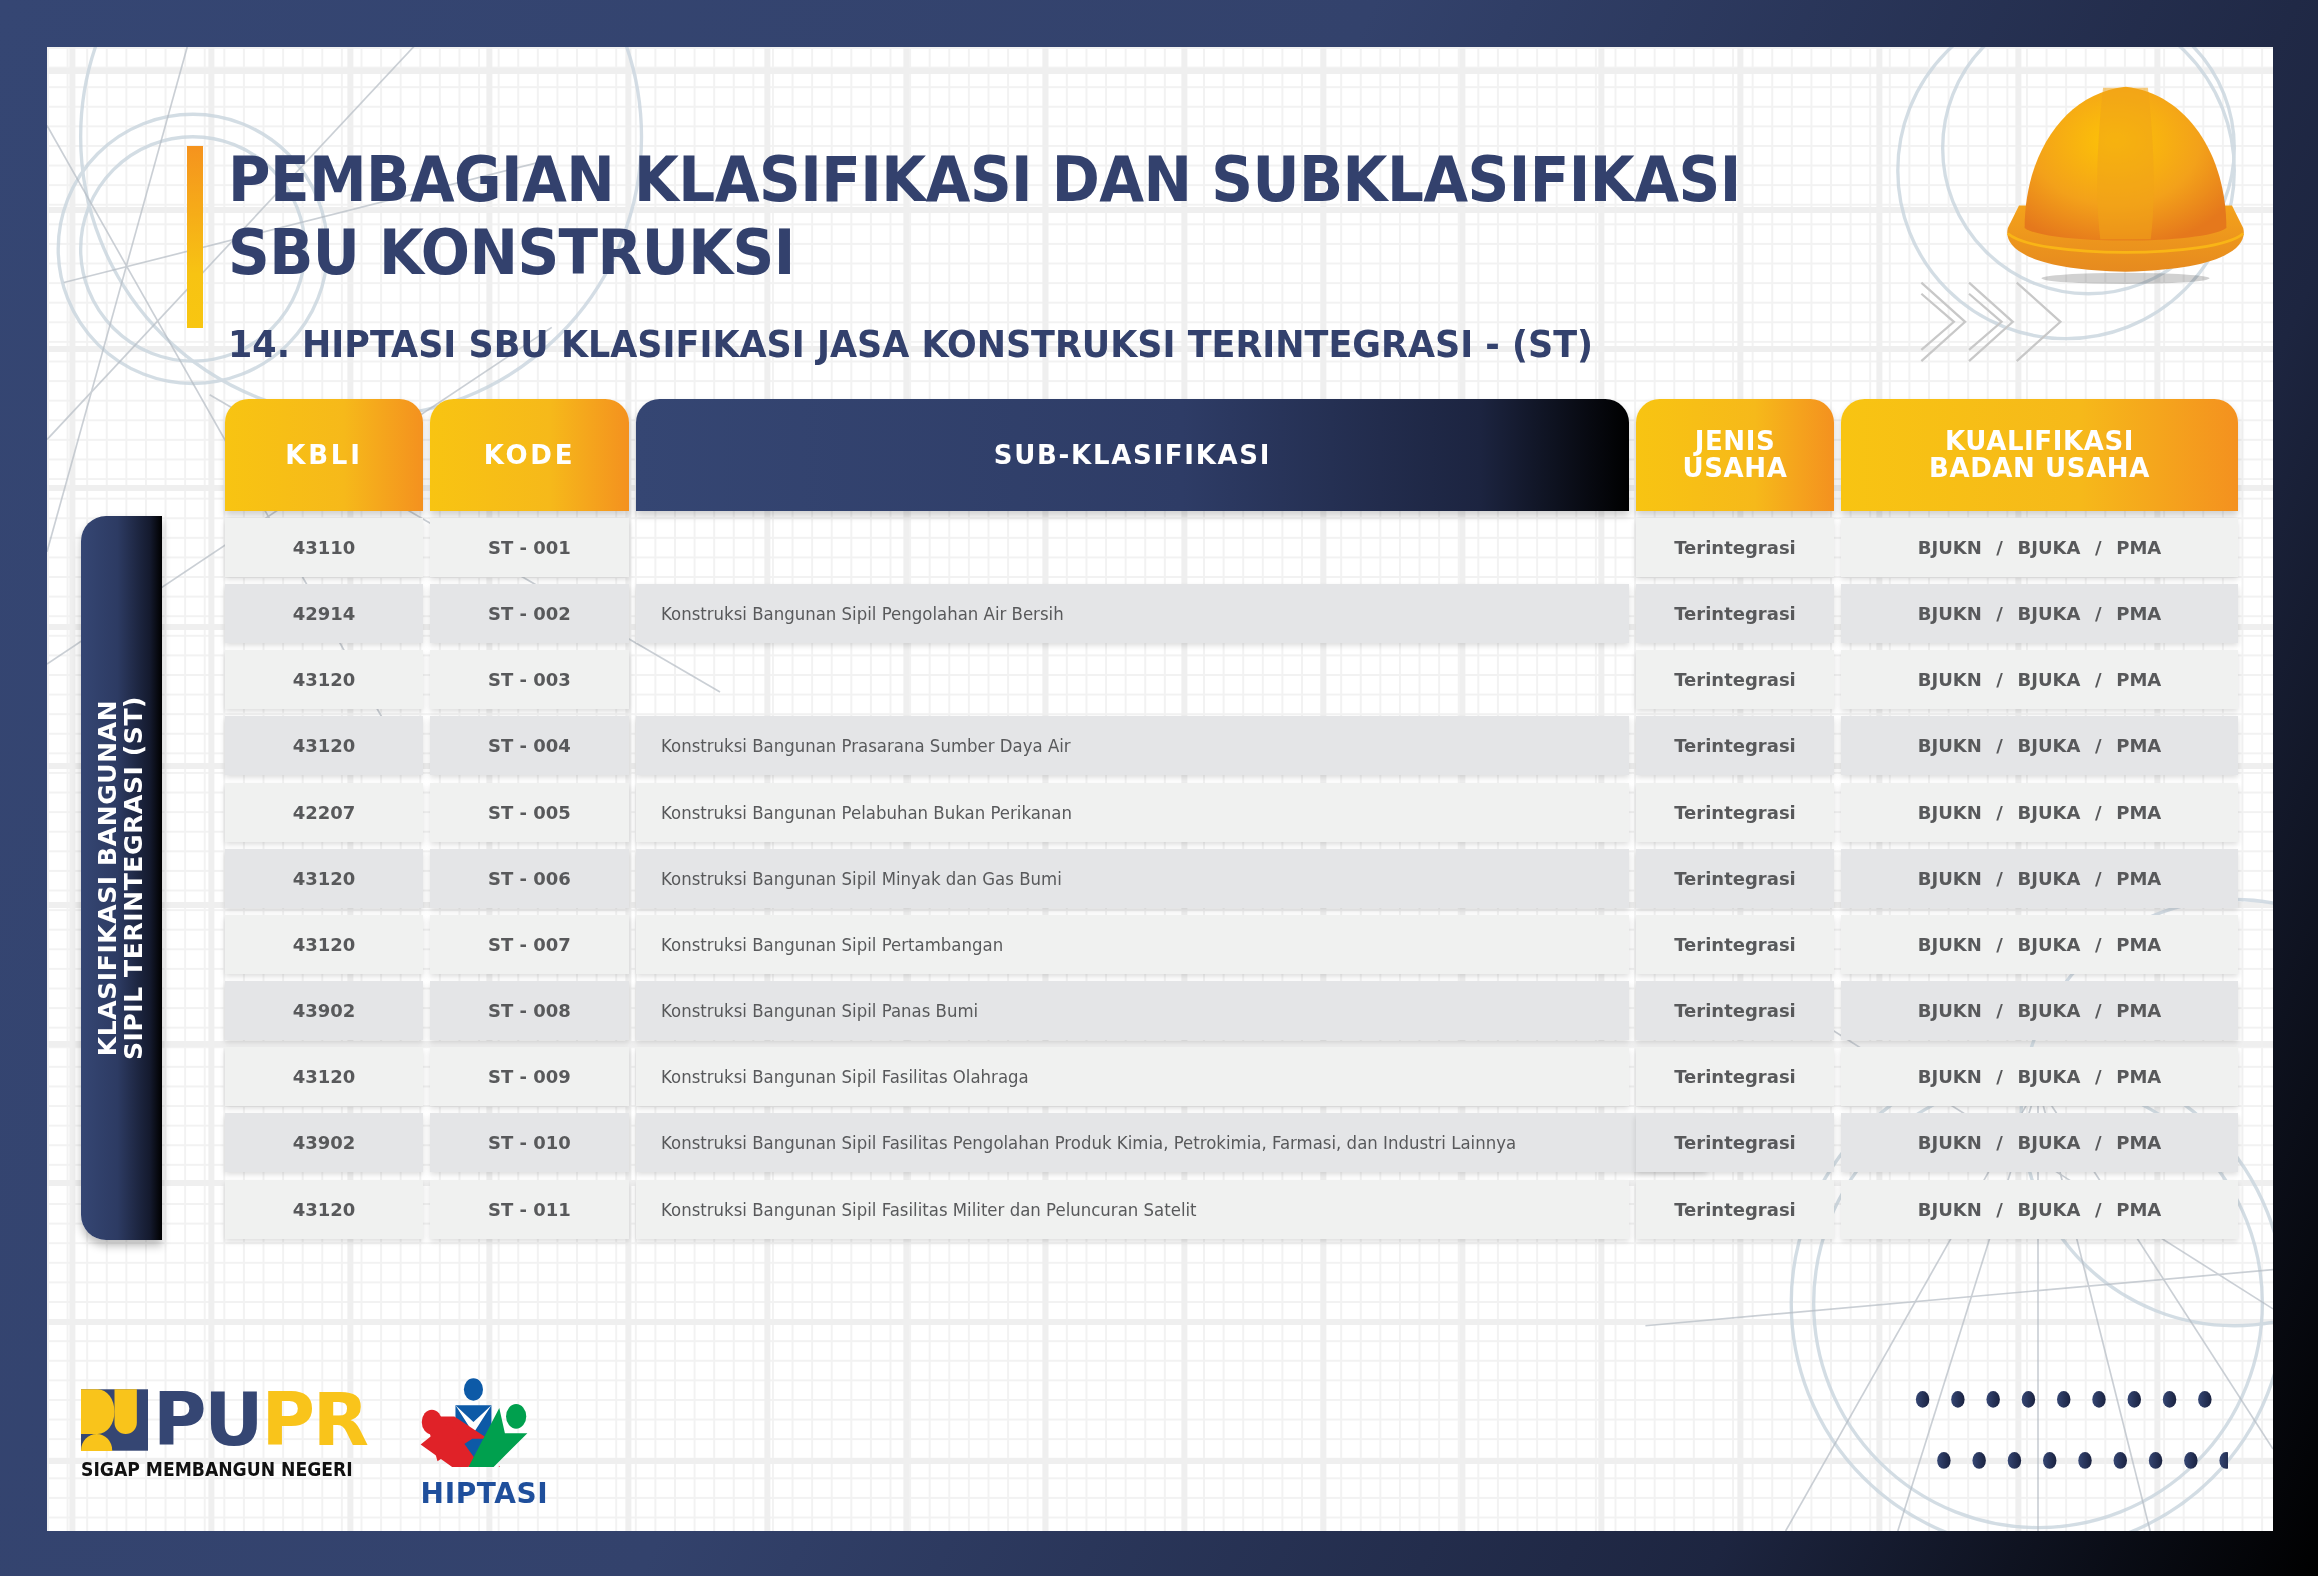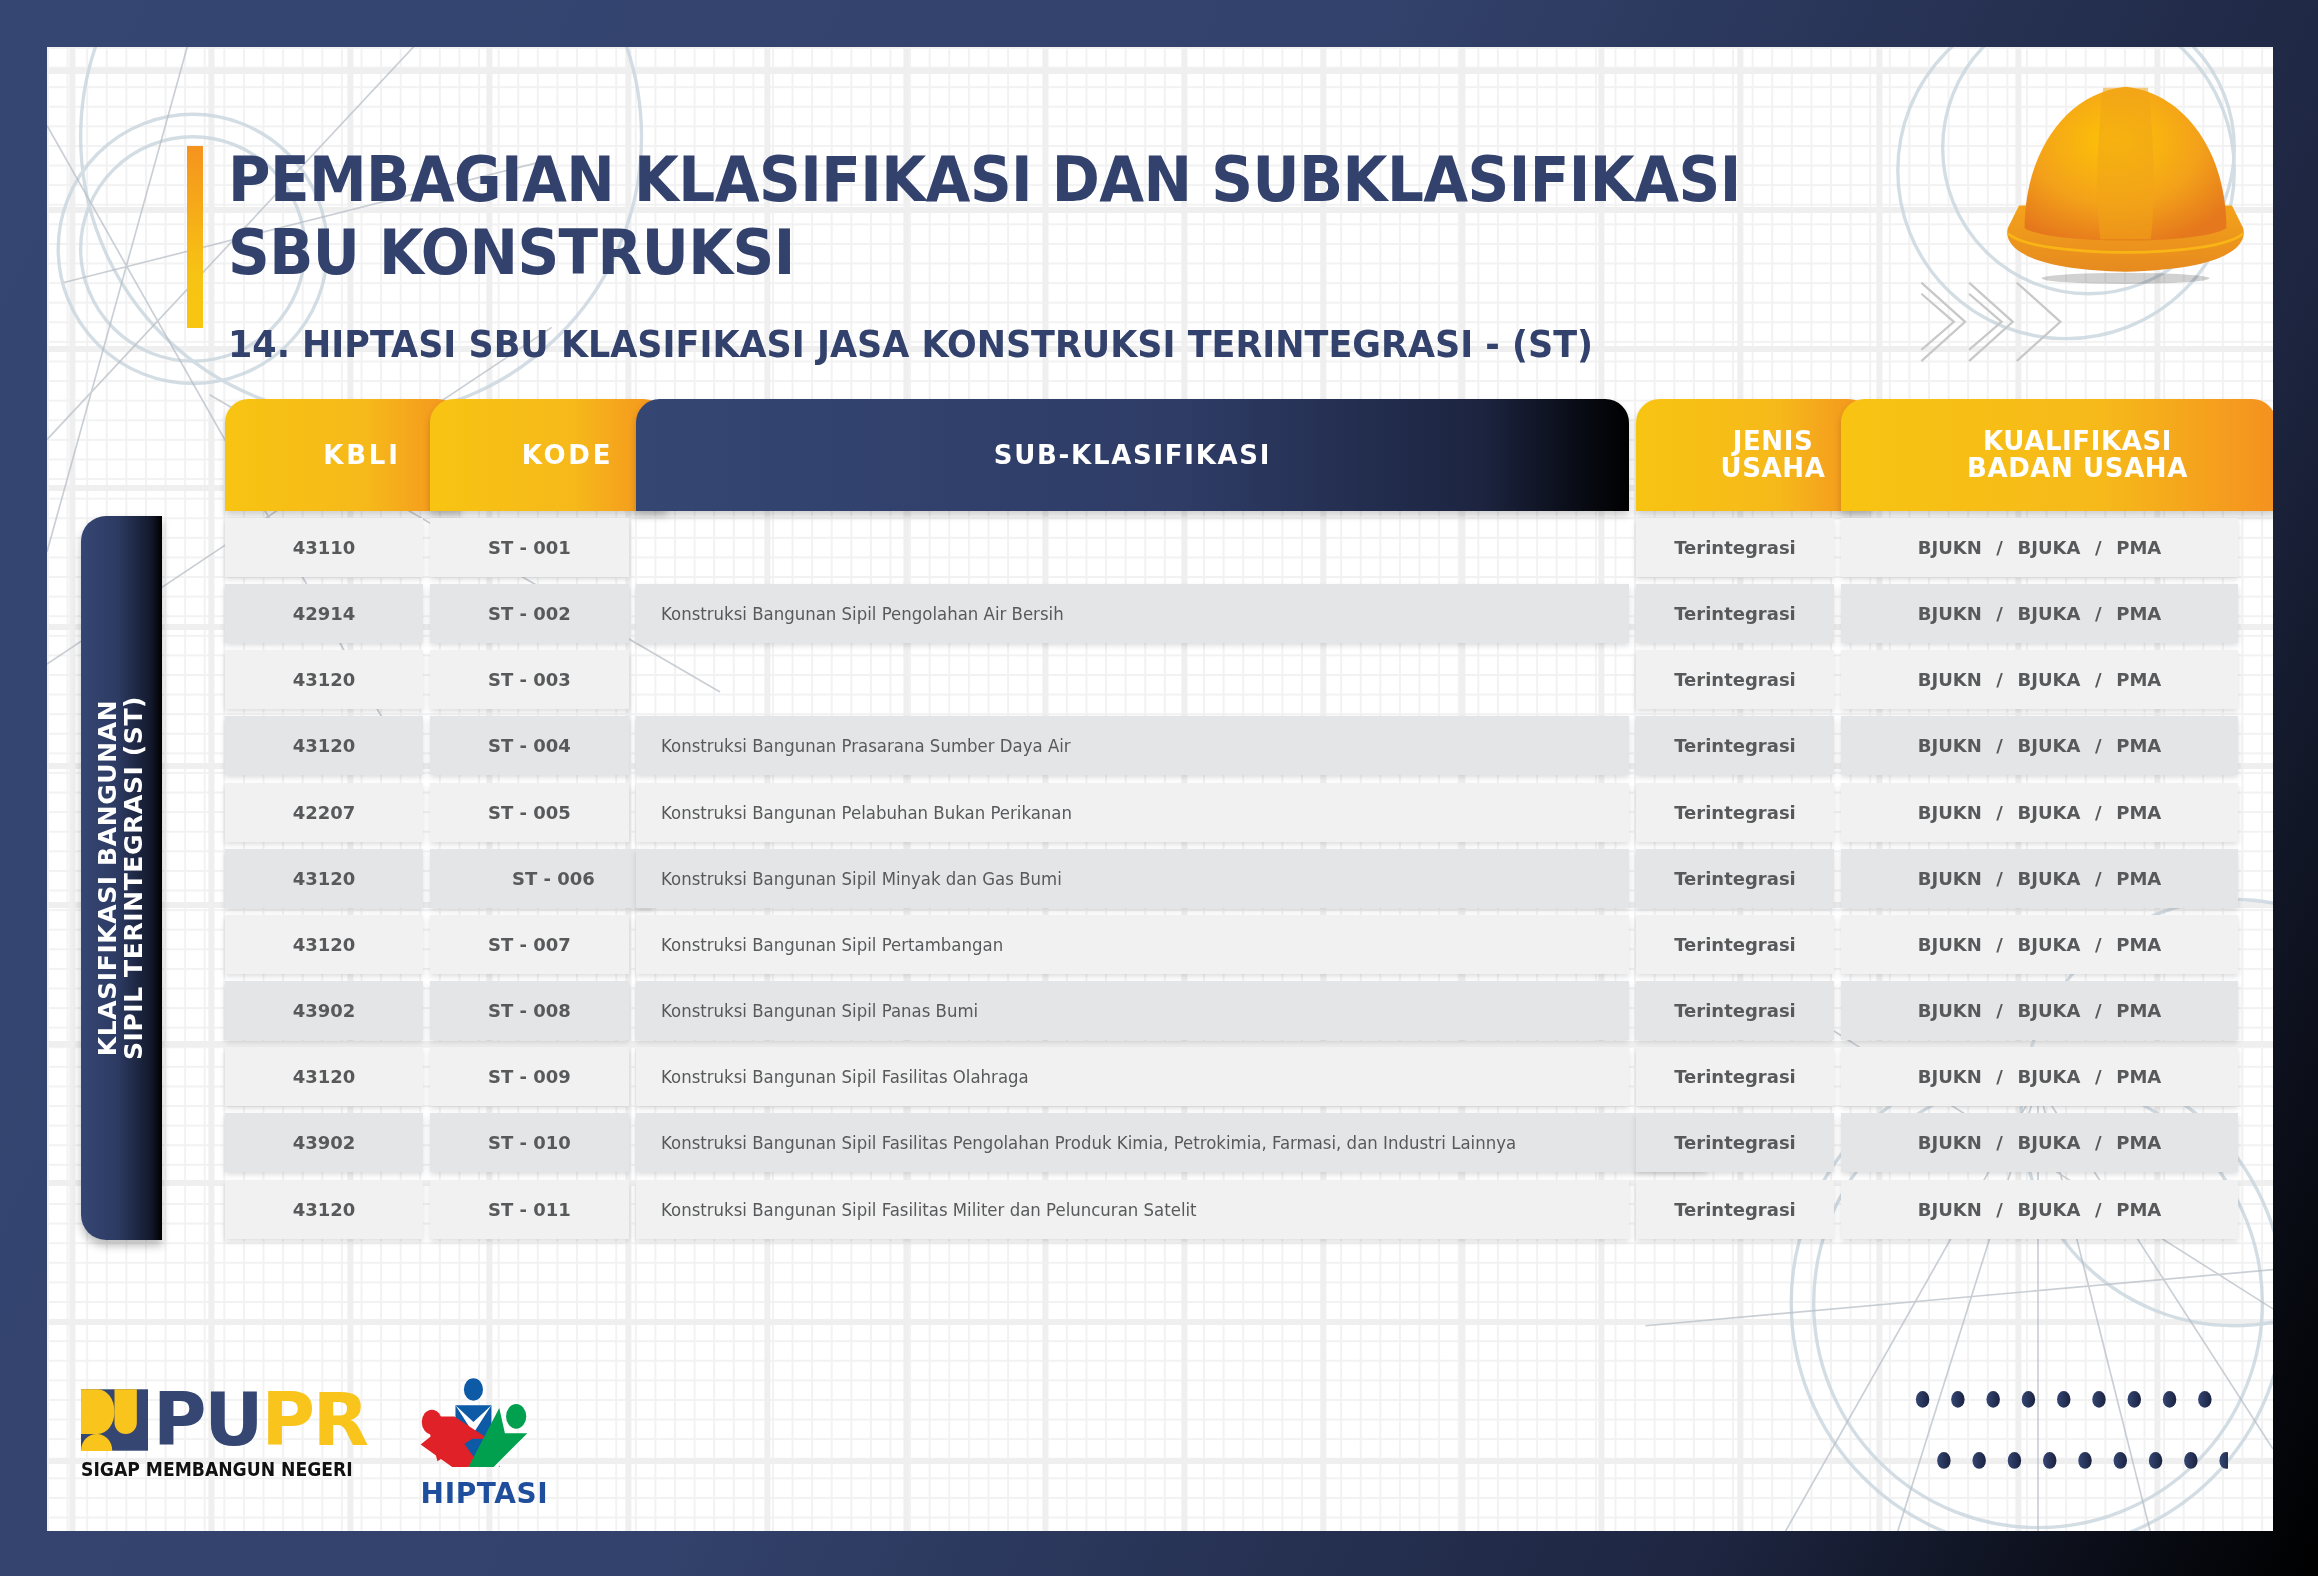--- a/index.html
+++ b/index.html
@@ -36,21 +36,21 @@
     color: #33416d; font-weight: 700; font-size: 38px; line-height: 50px;
     font-family: "DejaVu Sans", sans-serif;
     transform: scaleX(0.92); transform-origin: left top; white-space: nowrap;
   }
   .hdr {
     position: absolute; top: 399px; height: 112px; border-radius: 23.6px 23.6px 0 0;
     display: flex; align-items: center; justify-content: center; text-align: center;
     color: #ffffff; font-weight: 700; font-family: "DejaVu Sans", sans-serif;
     box-shadow: 0 4.5px 7.9px rgba(0,0,0,0.18);
   }
-  .hdr.yellow { background: linear-gradient(to right, #f8c412 0%, #f6b91a 60%, #f4911f 100%); padding-left: 38px; }
+  .hdr.yellow { background: linear-gradient(to right, #f8c412 0%, #f6b91a 60%, #f4911f 100%); }
   .hdr.navy { background: linear-gradient(to right, #354673 0%, #2e3c66 55%, #1c2440 85%, #000000 100%); }
   .hdr span { display: block; }
   .hdr.single { font-size: 26px; letter-spacing: 2.8px; }
   .hdr.double { font-size: 26px; line-height: 27px; letter-spacing: 0.6px; }
   .side-label {
     position: absolute; left: 80px; top: 516px; width: 81px; height: 724px;
     border-radius: 25px 0 0 25px;
     background: linear-gradient(to right, #354673 0%, #2d3b63 45%, #141a2e 85%, #000000 100%);
     box-shadow: 0 5.6px 9px rgba(0,0,0,0.25);
     display: flex; align-items: center; justify-content: center;
@@ -274,21 +274,21 @@
           <span class="sep">/</span>
           <span>BJUKA</span>
           <span class="sep">/</span>
           <span>PMA</span>
     </div>
   </div>
       <div class="row even" style="top: 331px;">
     <div class="cell center" style="left:178px;width:198px;">
           <span>43120</span>
         </div>
-    <div class="cell center" style="left:383px;width:199px;padding-left:24px;">
+    <div class="cell center" style="left:383px;width:199px;">
           <span>ST - 006</span>
         </div>
     <div class="cell desc" style="left:589px;width:993px;">
           <span>Konstruksi Bangunan Sipil Minyak dan Gas Bumi</span>
         </div>
     <div class="cell center" style="left:1589px;width:198px;">
           <span>Terintegrasi</span>
         </div>
     <div class="cell center qual" style="left:1794px;width:397px;">
       <span>BJUKN</span>

